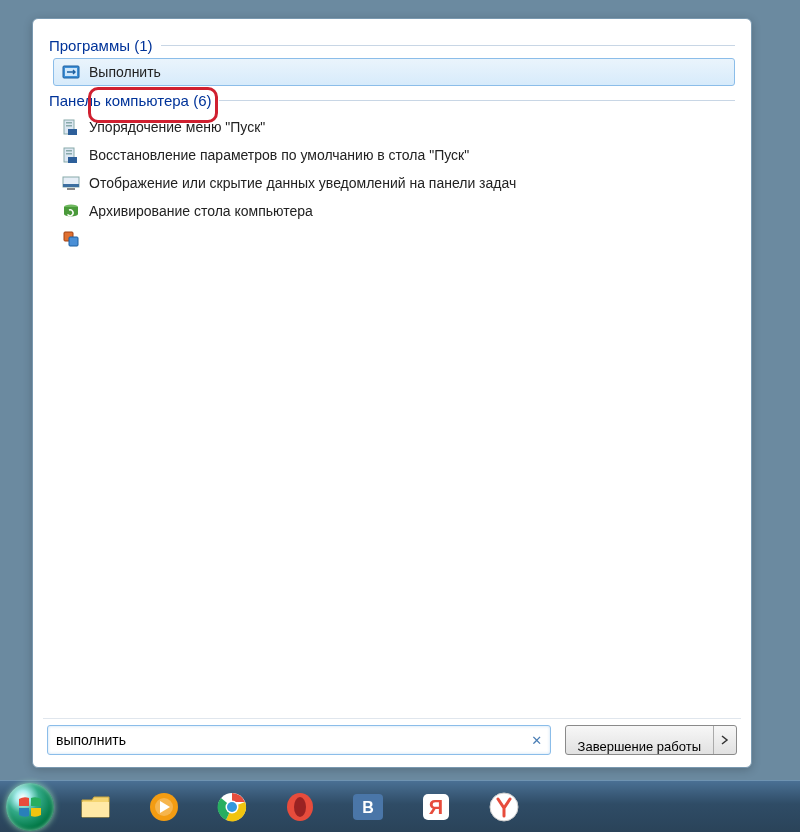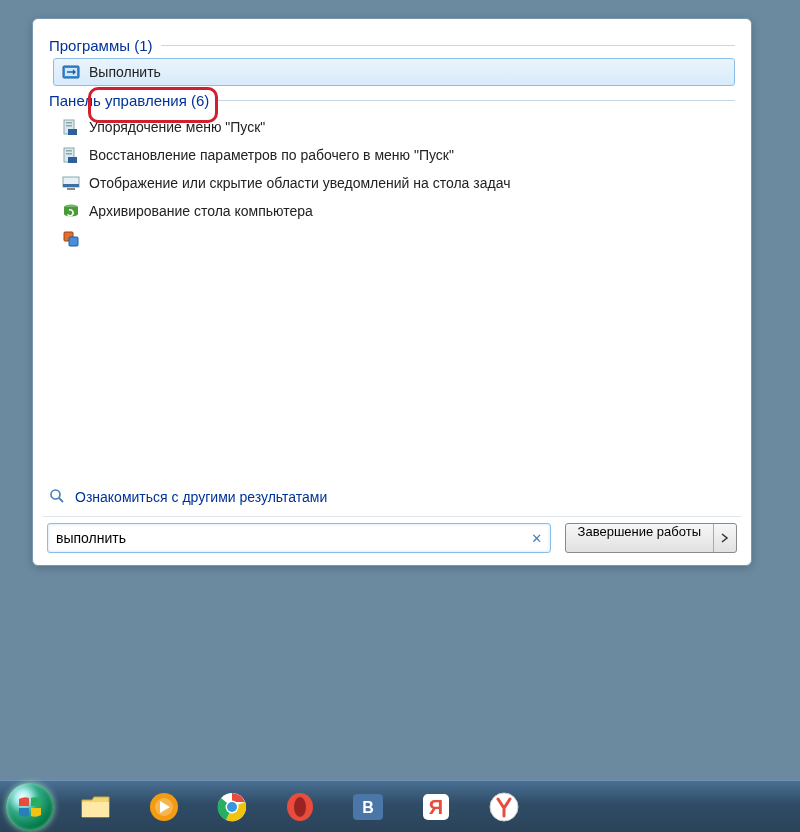--- a/index.html
+++ b/index.html
@@ -10,21 +10,21 @@
   width: 800px;
   height: 832px;
   overflow: hidden;
   position: relative;
 }
 .start-menu {
   position: absolute;
   left: 32px;
   top: 18px;
   width: 720px;
-  height: 548px;
+  height: 750px;
   background: #fff;
   border: 1px solid #7a99b0;
   border-radius: 6px;
   box-shadow: 0 2px 10px rgba(0,0,0,.2);
   display: flex;
   flex-direction: column;
   padding: 8px 10px 8px 10px;
 }
 .results-area {
   flex: 1;
@@ -141,21 +141,21 @@
   align-items: stretch;
   border: 1px solid #8a8a8a;
   border-radius: 3px;
   background: linear-gradient(#f7f7f7, #e1e1e1);
   overflow: hidden;
   font-size: 13px;
 }
 .shutdown-btn .main {
   padding: 0 12px;
   display: flex;
-  align-items: flex-start;
+  align-items: flex-end;
   border-right: 1px solid #aaa;
   cursor: pointer;
 }
 .shutdown-btn .arrow {
   width: 22px;
   display: flex;
   align-items: center;
   justify-content: center;
   cursor: pointer;
 }
@@ -211,21 +211,21 @@
         <svg width="18" height="18" viewBox="0 0 18 18">
             <rect x="1" y="3" width="16" height="12" rx="1" fill="#3d8fd6" stroke="#1d5fa0"></rect>
             <rect x="3" y="5" width="12" height="8" fill="#cfe7fb"></rect>
             <path d="M5 9 L13 9 M11 7 L13 9 L11 11" stroke="#1d5fa0" stroke-width="1.4" fill="none"></path>
           </svg>
       </span>
       <span class="lbl">Выполнить</span>
     </div>
 
     <div class="category-header">
-      <span><span>Панель управления</span> (<span>6</span>)</span>
+      <span><span>Панель компьютера</span> (<span>6</span>)</span>
       <div class="line"></div>
     </div>
 
     <div class="result-item">
       <span class="ico">
         <svg width="18" height="18" viewBox="0 0 18 18">
             <rect x="2" y="2" width="10" height="14" fill="#dce7f2" stroke="#8aa"></rect>
             <rect x="6" y="11" width="9" height="6" fill="#2d5f9a"></rect>
             <rect x="4" y="4" width="6" height="1.5" fill="#8aa"></rect>
             <rect x="4" y="7" width="6" height="1.5" fill="#8aa"></rect>
@@ -236,32 +236,32 @@
 
     <div class="result-item">
       <span class="ico">
         <svg width="18" height="18" viewBox="0 0 18 18">
             <rect x="2" y="2" width="10" height="14" fill="#dce7f2" stroke="#8aa"></rect>
             <rect x="6" y="11" width="9" height="6" fill="#2d5f9a"></rect>
             <rect x="4" y="4" width="6" height="1.5" fill="#8aa"></rect>
             <rect x="4" y="7" width="6" height="1.5" fill="#8aa"></rect>
           </svg>
       </span>
-      <span class="lbl">Восстановление параметров по рабочего в меню "Пуск"</span>
+      <span class="lbl">Восстановление параметров по умолчанию в стола "Пуск"</span>
     </div>
 
     <div class="result-item">
       <span class="ico">
         <svg width="18" height="18" viewBox="0 0 18 18">
             <rect x="1" y="3" width="16" height="10" fill="#e6eef7" stroke="#8aa"></rect>
             <rect x="1" y="10" width="16" height="3" fill="#3d6fa0"></rect>
             <rect x="5" y="14" width="8" height="2" fill="#888"></rect>
           </svg>
       </span>
-      <span class="lbl">Отображение или скрытие области уведомлений на стола задач</span>
+      <span class="lbl">Отображение или скрытие данных уведомлений на панели задач</span>
     </div>
 
     <div class="result-item">
       <span class="ico">
         <svg width="18" height="18" viewBox="0 0 18 18">
             <ellipse cx="9" cy="5" rx="7" ry="2.5" fill="#6fb85f"></ellipse>
             <path d="M2 5 v7 a7 2.5 0 0 0 14 0 v-7" fill="#4a9a3a"></path>
             <path d="M7 8 a3 3 0 1 1 -1 5" stroke="#fff" stroke-width="1.5" fill="none"></path>
             <path d="M5 12 l1 2 l2 -1" fill="#fff"></path>
           </svg>
@@ -274,29 +274,20 @@
       <span class="ico">
         <svg width="18" height="18" viewBox="0 0 18 18">
             <rect x="2" y="2" width="9" height="9" rx="1" fill="#e07030" stroke="#a04010"></rect>
             <rect x="7" y="7" width="9" height="9" rx="1" fill="#4a8fd6" stroke="#1d5fa0"></rect>
           </svg>
       </span>
     </div>
 
   </div>
 
-  <div class="more-results">
-    <span class="ico">
-      <svg width="16" height="16" viewBox="0 0 16 16">
-          <circle cx="6.5" cy="6.5" r="4.5" fill="none" stroke="#4a7eb5" stroke-width="1.6"></circle>
-          <line x1="10" y1="10" x2="14" y2="14" stroke="#4a7eb5" stroke-width="1.8"></line>
-        </svg>
-    </span>
-    <span>Ознакомиться с другими результатами</span>
-  </div>
 
   <div class="bottom-bar">
     <div class="search-wrap">
       <input class="search-input" type="text" value="выполнить" style="">
       <span class="search-clear">✕</span>
     </div>
     <div class="shutdown-btn">
       <div class="main">
         <span>Завершение работы</span>
       </div>

